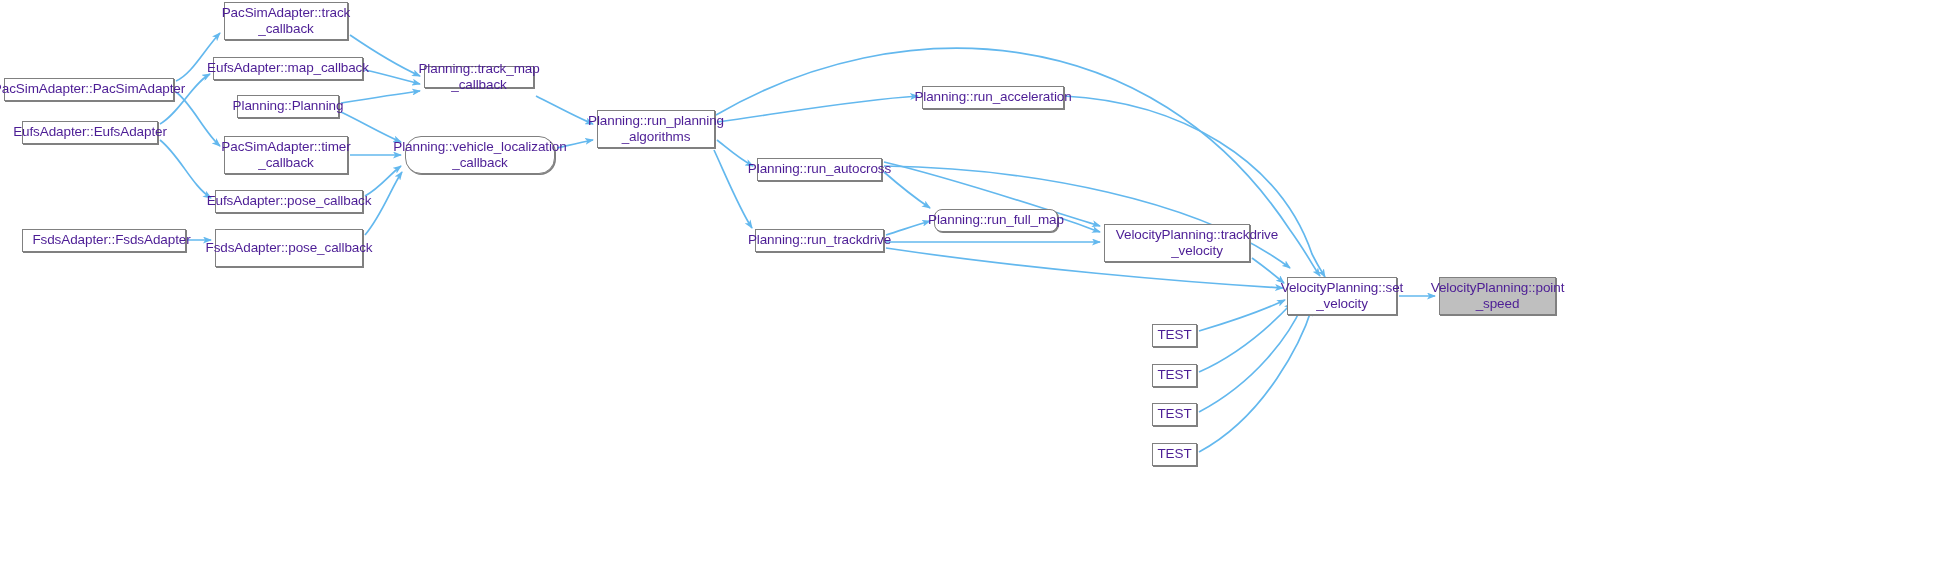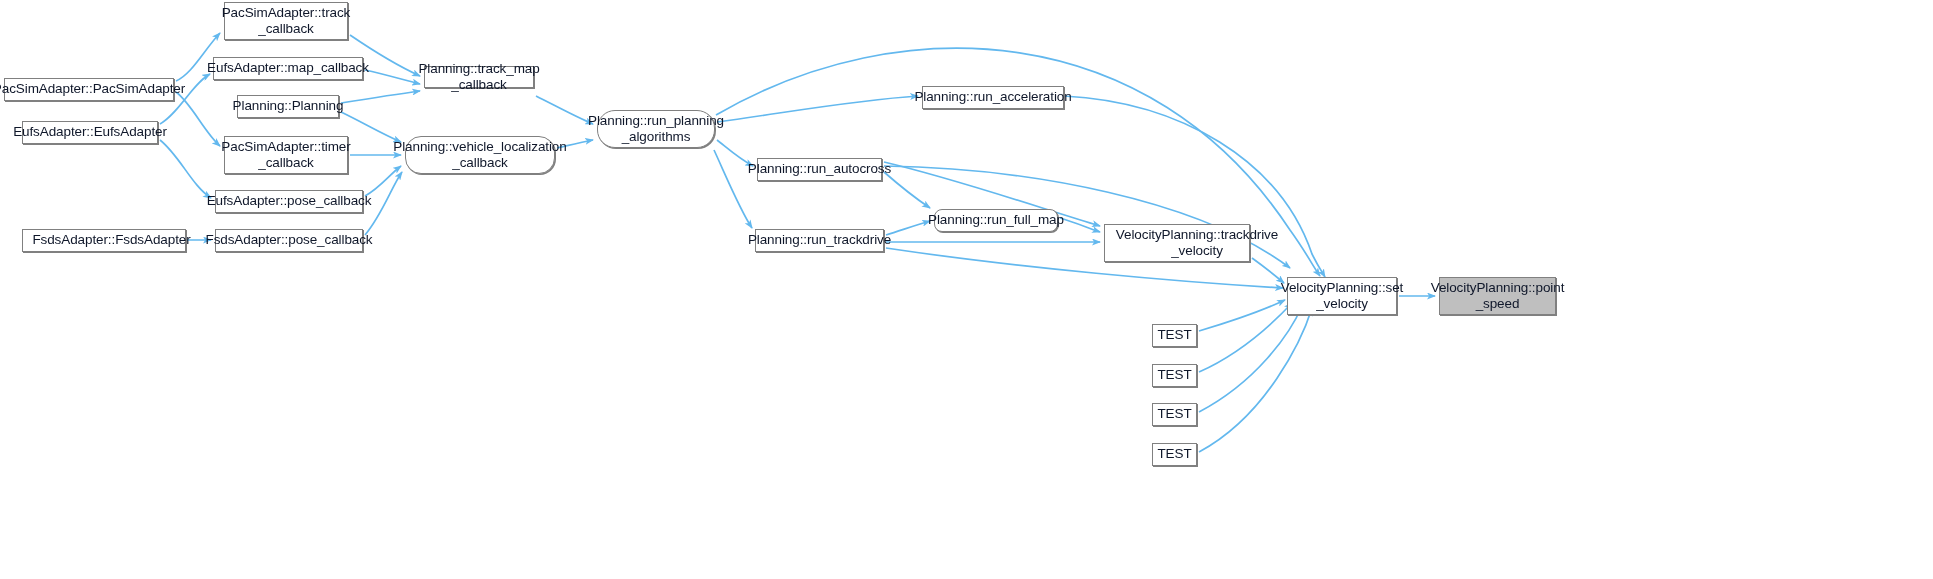--- a/index.html
+++ b/index.html
@@ -9,21 +9,21 @@
   .node{
     position:absolute;
     box-sizing:border-box;
     background:#ffffff;
     border:1px solid #808080;
     box-shadow:1px 1px 0 0 #808080;
     display:flex;
     align-items:center;
     justify-content:center;
     text-align:center;
-    color:#0f172a;
+    color:#4c1d95;
     font-size:13.5px;
     line-height:1.22;
     white-space:pre-line;
     letter-spacing:-0.1px;
     cursor:pointer;
   }
   .node.highlight{background:#bfbfbf;}
 </style>
 </head>
 <body>
@@ -74,26 +74,26 @@
       <div class="node" style="left: 224px; top: 2px; width: 124px; height: 38px;">PacSimAdapter::track
 _callback</div>
       <div class="node" style="left: 4px; top: 78px; width: 170px; height: 23px;">PacSimAdapter::PacSimAdapter</div>
       <div class="node" style="left: 213px; top: 57px; width: 150px; height: 23px;">EufsAdapter::map_callback</div>
       <div class="node" style="left: 237px; top: 95px; width: 102px; height: 23px;">Planning::Planning</div>
       <div class="node" style="left: 22px; top: 121px; width: 136px; height: 23px;">EufsAdapter::EufsAdapter</div>
       <div class="node" style="left: 224px; top: 136px; width: 124px; height: 38px;">PacSimAdapter::timer
 _callback</div>
       <div class="node" style="left: 215px; top: 190px; width: 148px; height: 23px;">EufsAdapter::pose_callback</div>
       <div class="node" style="left: 22px; top: 229px; width: 164px; height: 23px; padding-left: 15px;">FsdsAdapter::FsdsAdapter</div>
-      <div class="node" style="left: 215px; top: 229px; width: 148px; height: 23px;">FsdsAdapter::pose_callback</div>
+      <div class="node" style="left: 215px; top: 229px; width: 148px; height: 38px;">FsdsAdapter::pose_callback</div>
       <div class="node" style="left: 424px; top: 66px; width: 110px; height: 22px;">Planning::track_map
 _callback</div>
       <div class="node" style="left: 405px; top: 136px; width: 150px; height: 38px; border-radius: 16px;">Planning::vehicle_localization
 _callback</div>
-      <div class="node" style="left: 597px; top: 110px; width: 118px; height: 38px; border-radius: 18px;">Planning::run_planning
+      <div class="node" style="left: 597px; top: 110px; width: 118px; height: 38px;">Planning::run_planning
 _algorithms</div>
       <div class="node" style="left: 922px; top: 86px; width: 142px; height: 23px;">Planning::run_acceleration</div>
       <div class="node" style="left: 757px; top: 158px; width: 125px; height: 23px;">Planning::run_autocross</div>
       <div class="node" style="left: 755px; top: 229px; width: 129px; height: 23px;">Planning::run_trackdrive</div>
       <div class="node" style="left: 934px; top: 209px; width: 124px; height: 23px; border-radius: 8px;">Planning::run_full_map</div>
       <div class="node" style="left: 1104px; top: 224px; width: 146px; height: 38px; padding-left: 40px;">VelocityPlanning::trackdrive
 _velocity</div>
       <div class="node" style="left: 1287px; top: 277px; width: 110px; height: 38px;">VelocityPlanning::set
 _velocity</div>
       <div class="node highlight" style="left: 1439px; top: 277px; width: 117px; height: 38px;">VelocityPlanning::point

